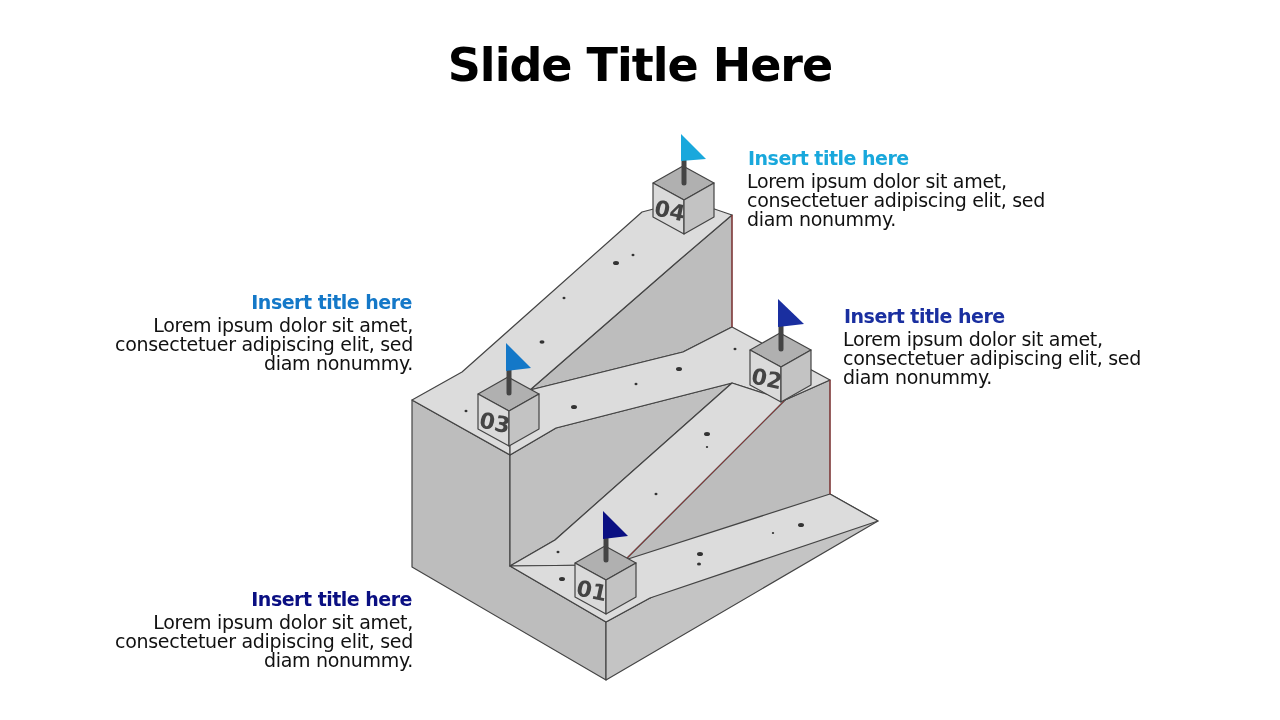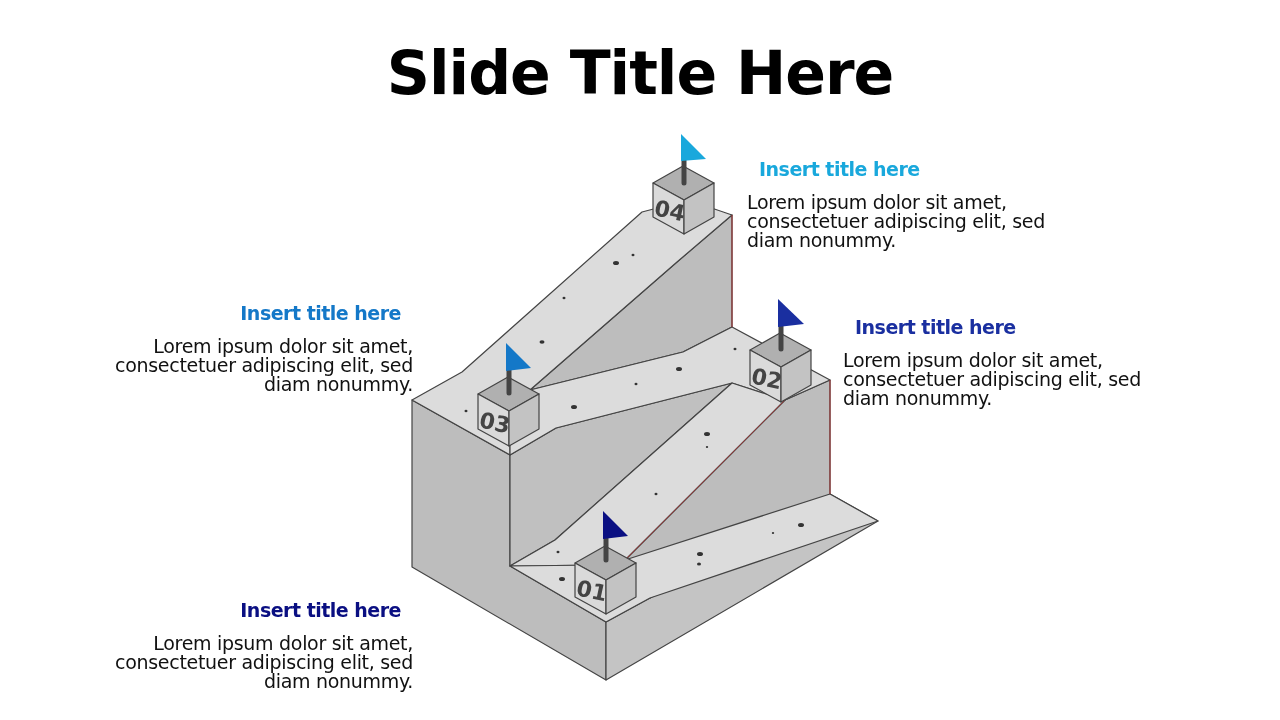--- a/index.html
+++ b/index.html
@@ -1,24 +1,24 @@
 <!DOCTYPE html>
 <html><head>
 <meta charset="utf-8">
 <style>
   html, body { margin: 0; padding: 0; background: #ffffff; }
   body { width: 1280px; height: 720px; position: relative; overflow: hidden;
          font-family: "DejaVu Sans", sans-serif; }
   .slide-title { position: absolute; left: 0; top: 38px; width: 1280px; text-align: center;
-                 font-family: "DejaVu Sans", sans-serif; font-weight: bold; font-size: 60px;
+                 font-family: "DejaVu Sans", sans-serif; font-weight: bold; font-size: 46px;
                  color: #000; letter-spacing: -1px; margin: 0; }
   .diagram { position: absolute; left: 0; top: 0; width: 1280px; height: 720px; }
   .callout { position: absolute; width: 400px; }
   .callout .ct { font-family: "DejaVu Sans", sans-serif; font-weight: bold; font-size: 19px;
-                 letter-spacing: -0.5px; line-height: 24px; margin: 12px; }
+                 letter-spacing: -0.5px; line-height: 24px; margin: 1px; }
   .callout .cb { font-family: "DejaVu Sans", sans-serif; font-size: 19px; color: #111;
                  line-height: 19px; margin: 2px 0 0 0; letter-spacing: -0.3px; }
   .callout.right { text-align: left; }
   .callout.left { text-align: right; }
   .callout.left .cb { margin-left: auto; width: 310px; }
   .callout.right .cb { width: 310px; }
   #c04 { left: 747px; top: 145px; }
   #c02 { left: 843px; top: 303px; }
   #c03 { left: 13px; top: 289px; }
   #c01 { left: 13px; top: 586px; }

